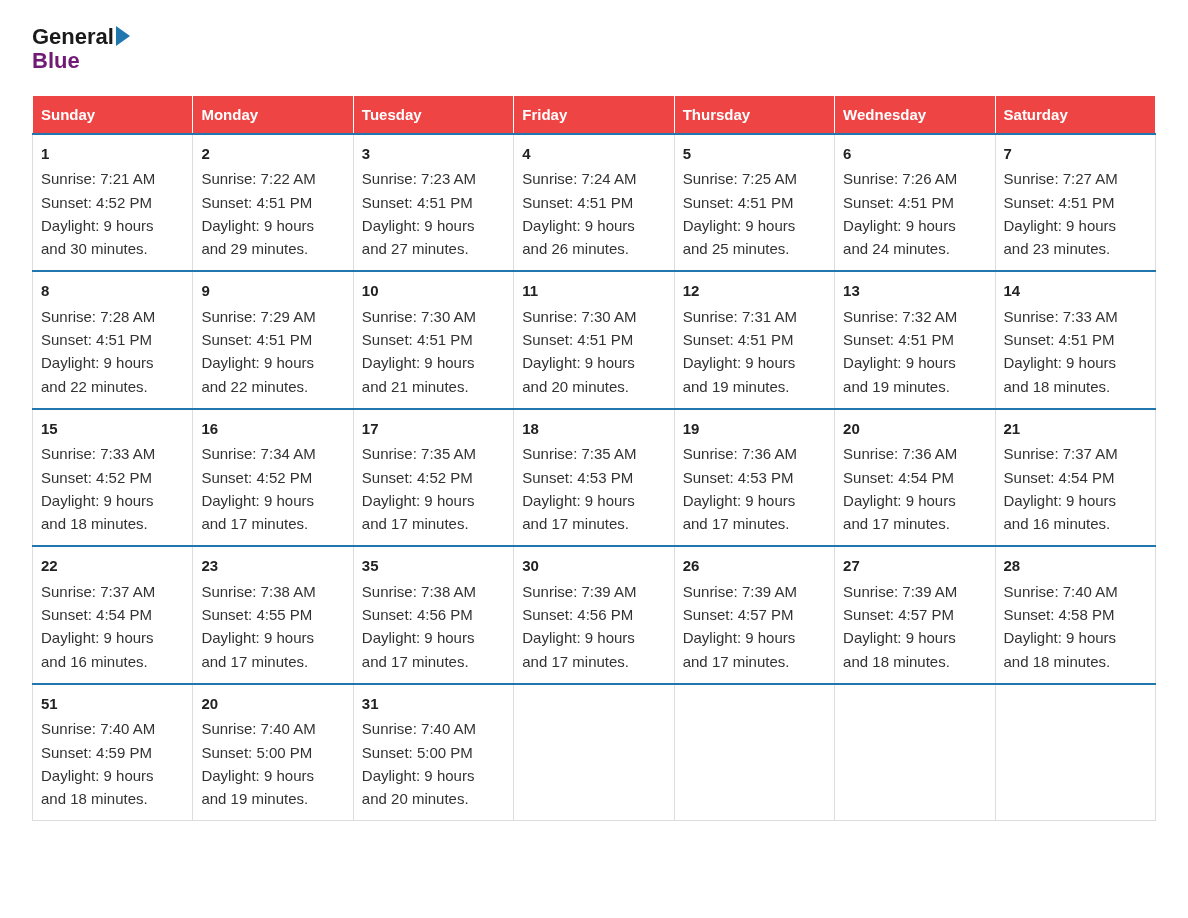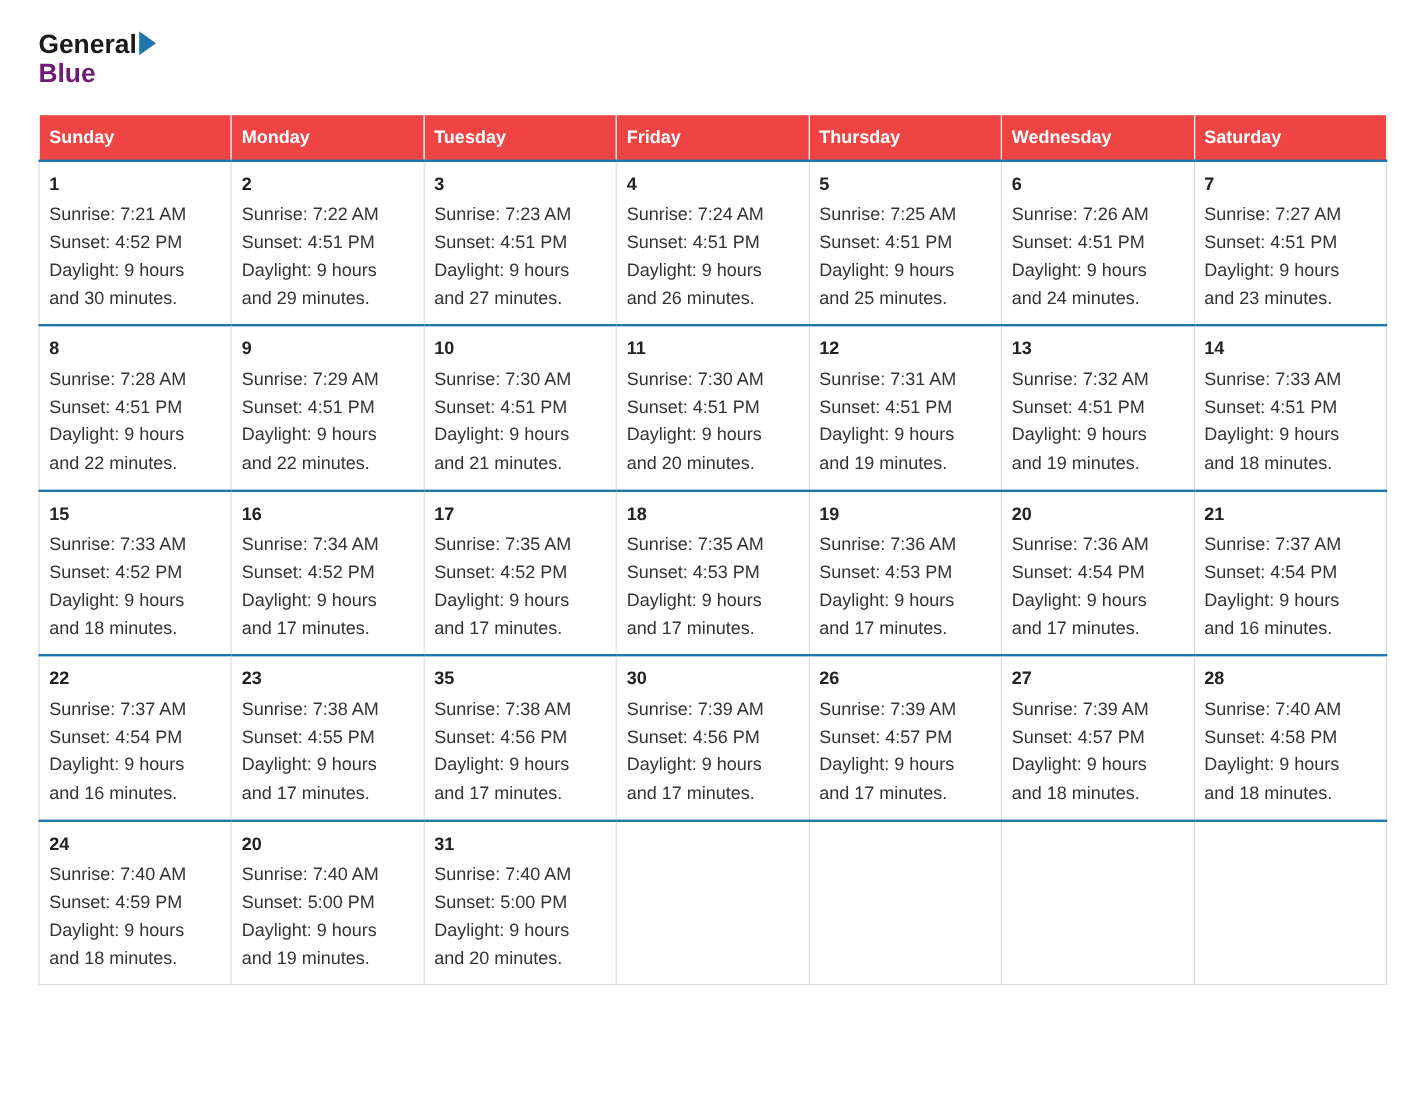--- a/index.html
+++ b/index.html
@@ -164,21 +164,21 @@
       <tr>
         <td><span class="day-num">22</span><span class="day-info">Sunrise: 7:37 AM<br>Sunset: 4:54 PM<br>Daylight: 9 hours<br>and 16 minutes.</span></td>
         <td><span class="day-num">23</span><span class="day-info">Sunrise: 7:38 AM<br>Sunset: 4:55 PM<br>Daylight: 9 hours<br>and 17 minutes.</span></td>
         <td><span class="day-num">35</span><span class="day-info">Sunrise: 7:38 AM<br>Sunset: 4:56 PM<br>Daylight: 9 hours<br>and 17 minutes.</span></td>
         <td><span class="day-num">30</span><span class="day-info">Sunrise: 7:39 AM<br>Sunset: 4:56 PM<br>Daylight: 9 hours<br>and 17 minutes.</span></td>
         <td><span class="day-num">26</span><span class="day-info">Sunrise: 7:39 AM<br>Sunset: 4:57 PM<br>Daylight: 9 hours<br>and 17 minutes.</span></td>
         <td><span class="day-num">27</span><span class="day-info">Sunrise: 7:39 AM<br>Sunset: 4:57 PM<br>Daylight: 9 hours<br>and 18 minutes.</span></td>
         <td><span class="day-num">28</span><span class="day-info">Sunrise: 7:40 AM<br>Sunset: 4:58 PM<br>Daylight: 9 hours<br>and 18 minutes.</span></td>
       </tr>
       <tr>
-        <td><span class="day-num">24</span><span class="day-info">Sunrise: 7:40 AM<br>Sunset: 4:59 PM<br>Daylight: 9 hours<br>and 18 minutes.</span></td>
+        <td><span class="day-num">51</span><span class="day-info">Sunrise: 7:40 AM<br>Sunset: 4:59 PM<br>Daylight: 9 hours<br>and 18 minutes.</span></td>
         <td><span class="day-num">20</span><span class="day-info">Sunrise: 7:40 AM<br>Sunset: 5:00 PM<br>Daylight: 9 hours<br>and 19 minutes.</span></td>
         <td><span class="day-num">31</span><span class="day-info">Sunrise: 7:40 AM<br>Sunset: 5:00 PM<br>Daylight: 9 hours<br>and 20 minutes.</span></td>
         <td class="empty-cell"></td>
         <td class="empty-cell"></td>
         <td class="empty-cell"></td>
         <td class="empty-cell"></td>
       </tr>
     </tbody>
 </table>
 

